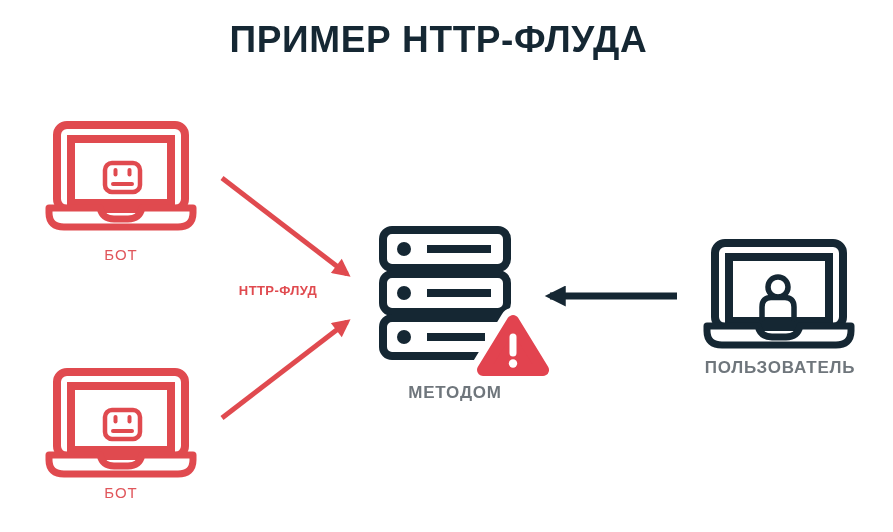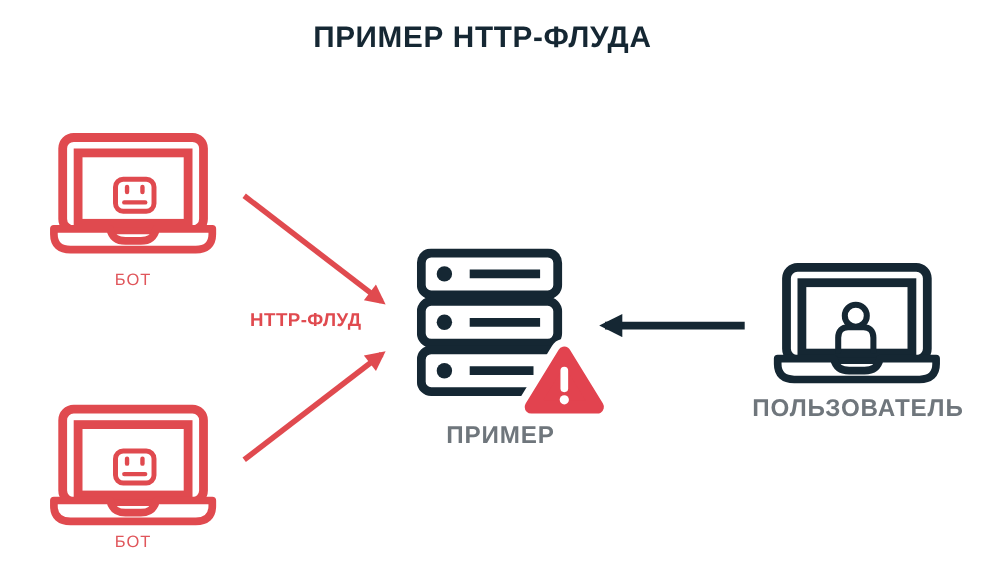--- a/index.html
+++ b/index.html
@@ -19,21 +19,21 @@
     position: relative;
     width: 893px;
     height: 532px;
     background: var(--background);
     overflow: hidden;
   }
   .title {
     position: absolute;
     left: 0; right: 16px; top: 19px;
     text-align: center;
-    font-size: 27px;
+    font-size: 37px;
     font-weight: 700;
     letter-spacing: 0.6px;
     color: var(--navy);
   }
   .arrows {
     position: absolute;
     left: 0; top: 0;
     width: 893px; height: 532px;
   }
   .atk-line { stroke: var(--attack-red); stroke-width: 5; }
@@ -47,31 +47,31 @@
     position: absolute;
     text-align: center;
     font-weight: 400;
     letter-spacing: 1px;
   }
   .bot-label {
     font-size: 15px;
     color: var(--label-red);
   }
   .gray-label {
-    font-size: 22px;
+    font-size: 17px;
     font-weight: 600;
     letter-spacing: 0.8px;
     color: var(--label-gray);
   }
   .flood-label {
     position: absolute;
     left: 203px; top: 284px;
     width: 150px;
     text-align: center;
-    font-size: 17px;
+    font-size: 13px;
     font-weight: 700;
     line-height: 14px;
     letter-spacing: 0.4px;
     color: var(--attack-red);
   }
   .defs-holder { position: absolute; width: 0; height: 0; overflow: hidden; }
 </style>
 </head>
 <body>
 
@@ -143,20 +143,20 @@
   </svg>
   <div class="node-label bot-label" style="left:42px; top:484px; width:158px;">БОТ</div>
 
   <div class="flood-label">
     <div>HTTP-ФЛУД</div>
   </div>
 
   <svg class="icon navy-icon" style="left:379px; top:226px; width:172px; height:152px;" viewBox="0 0 172 152">
     <use href="#icon-server-rack"></use>
   </svg>
-  <div class="node-label gray-label" style="left:379px; top:383px; width:152px;">ПРИМЕР</div>
+  <div class="node-label gray-label" style="left:379px; top:383px; width:152px;">МЕТОДОМ</div>
 
   <svg class="icon navy-icon" style="left:700px; top:238px; width:158px; height:112px;" viewBox="0 0 158 112">
     <use href="#icon-user-laptop"></use>
   </svg>
   <div class="node-label gray-label" style="left:680px; top:358px; width:200px;">ПОЛЬЗОВАТЕЛЬ</div>
 
 </div>
 
 </body></html>

